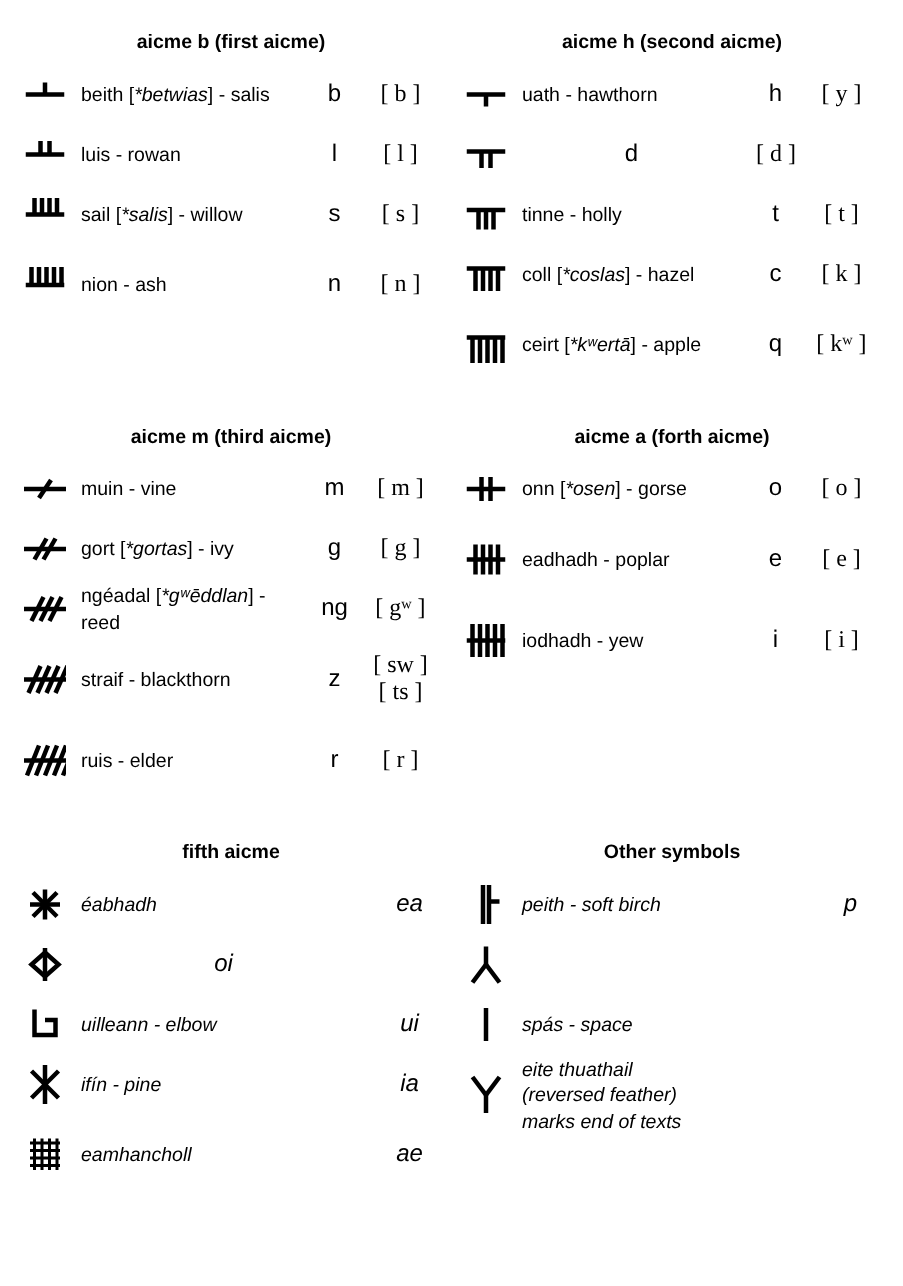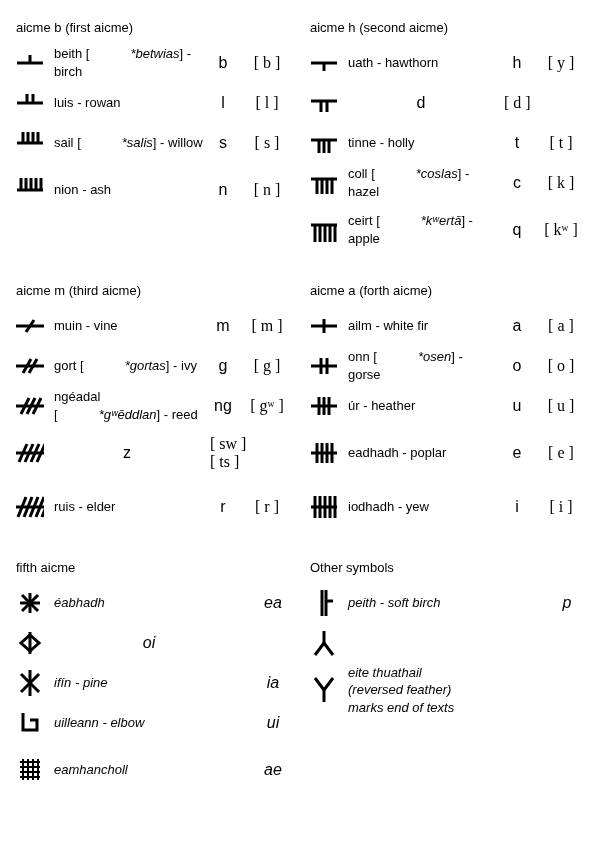--- a/index.html
+++ b/index.html
@@ -14,21 +14,22 @@
   }
   .grid {
     display: grid;
     grid-template-columns: 1fr 1fr;
     gap: 0 18px;
   }
   .section {
     margin-bottom: 22px;
   }
   .section-title {
-    font-weight: normal;
+    font-weight: bold;
+    text-align: center;
     margin: 4px 0 8px 0;
   }
   .row {
     display: grid;
     grid-template-columns: 28px 1fr 26px 50px;
     align-items: center;
     min-height: 40px;
     gap: 6px;
   }
   .row.tall { min-height: 54px; }
@@ -38,38 +39,38 @@
   }
   .glyph {
     display: flex;
     align-items: center;
     justify-content: center;
   }
   .glyph svg { display: block; }
   .desc { padding-left: 4px; line-height: 1.35; }
   .translit { font-family: Arial, sans-serif; font-size: 16px; text-align: center; }
   .ipa { font-family: "Times New Roman", serif; font-size: 16px; text-align: center; white-space: nowrap; }
-  .etym { font-style: italic; padding-left: 41px; }
+  .etym { font-style: italic; }
 </style>
 </head>
 <body>
 
 <div class="grid">
 
   <div class="section">
     <div class="section-title">aicme b (first aicme)</div>
 
     <div class="row">
       <div class="glyph">
           <svg width="26" height="20">
             <line x1="0" y1="10" x2="26" y2="10" stroke="#000" stroke-width="3"></line>
             <line x1="13" y1="10" x2="13" y2="2" stroke="#000" stroke-width="3"></line>
           </svg>
         </div>
-      <div class="desc"><span>beith</span> [<span class="etym">*betwias</span>] - <span>birch</span></div>
+      <div class="desc"><span>beith</span> [<span class="etym">*betwias</span>] - <span>salis</span></div>
       <div class="translit">b</div>
       <div class="ipa">[ b ]</div>
     </div>
 
     <div class="row">
       <div class="glyph">
           <svg width="26" height="22">
             <line x1="0" y1="11" x2="26" y2="11" stroke="#000" stroke-width="3"></line>
             <line x1="10" y1="11" x2="10" y2="2" stroke="#000" stroke-width="3"></line>
             <line x1="16" y1="11" x2="16" y2="2" stroke="#000" stroke-width="3"></line>
@@ -231,20 +232,21 @@
     <div class="row tall">
       <div class="glyph">
           <svg width="32" height="26">
             <line x1="0" y1="13" x2="32" y2="13" stroke="#000" stroke-width="3"></line>
             <line x1="3" y1="22" x2="11" y2="4" stroke="#000" stroke-width="3"></line>
             <line x1="9" y1="22" x2="17" y2="4" stroke="#000" stroke-width="3"></line>
             <line x1="15" y1="22" x2="23" y2="4" stroke="#000" stroke-width="3"></line>
             <line x1="21" y1="22" x2="29" y2="4" stroke="#000" stroke-width="3"></line>
           </svg>
         </div>
+      <div class="desc"><span>straif</span> - <span>blackthorn</span></div>
       <div class="translit">z</div>
       <div class="ipa">
           <div>[ sw ]</div>
           <div>[ ts ]</div>
         </div>
     </div>
 
     <div class="row tall">
       <div class="glyph">
           <svg width="34" height="28">
@@ -258,58 +260,34 @@
         </div>
       <div class="desc"><span>ruis</span> - <span>elder</span></div>
       <div class="translit">r</div>
       <div class="ipa">[ r ]</div>
     </div>
   </div>
 
   <div class="section">
     <div class="section-title">aicme a (forth aicme)</div>
 
-    <div class="row">
-      <div class="glyph">
-          <svg width="26" height="20">
-            <line x1="0" y1="10" x2="26" y2="10" stroke="#000" stroke-width="3"></line>
-            <line x1="13" y1="3" x2="13" y2="17" stroke="#000" stroke-width="3"></line>
-          </svg>
-        </div>
-      <div class="desc"><span>ailm</span> - <span>white fir</span></div>
-      <div class="translit">a</div>
-      <div class="ipa">[ a ]</div>
-    </div>
 
     <div class="row">
       <div class="glyph">
           <svg width="26" height="22">
             <line x1="0" y1="11" x2="26" y2="11" stroke="#000" stroke-width="3"></line>
             <line x1="10" y1="3" x2="10" y2="19" stroke="#000" stroke-width="3"></line>
             <line x1="16" y1="3" x2="16" y2="19" stroke="#000" stroke-width="3"></line>
           </svg>
         </div>
       <div class="desc"><span>onn</span> [<span class="etym">*osen</span>] - <span>gorse</span></div>
       <div class="translit">o</div>
       <div class="ipa">[ o ]</div>
     </div>
 
-    <div class="row">
-      <div class="glyph">
-          <svg width="26" height="24">
-            <line x1="0" y1="12" x2="26" y2="12" stroke="#000" stroke-width="3"></line>
-            <line x1="8" y1="3" x2="8" y2="21" stroke="#000" stroke-width="3"></line>
-            <line x1="13" y1="3" x2="13" y2="21" stroke="#000" stroke-width="3"></line>
-            <line x1="18" y1="3" x2="18" y2="21" stroke="#000" stroke-width="3"></line>
-          </svg>
-        </div>
-      <div class="desc"><span>úr</span> - <span>heather</span></div>
-      <div class="translit">u</div>
-      <div class="ipa">[ u ]</div>
-    </div>
 
     <div class="row tall">
       <div class="glyph">
           <svg width="26" height="26">
             <line x1="0" y1="13" x2="26" y2="13" stroke="#000" stroke-width="3"></line>
             <line x1="6" y1="3" x2="6" y2="23" stroke="#000" stroke-width="3"></line>
             <line x1="11" y1="3" x2="11" y2="23" stroke="#000" stroke-width="3"></line>
             <line x1="16" y1="3" x2="16" y2="23" stroke="#000" stroke-width="3"></line>
             <line x1="21" y1="3" x2="21" y2="23" stroke="#000" stroke-width="3"></line>
           </svg>
@@ -357,38 +335,38 @@
           <svg width="26" height="26">
             <line x1="13" y1="2" x2="13" y2="24" stroke="#000" stroke-width="3"></line>
             <polygon points="13,5 22,13 13,21 4,13" fill="none" stroke="#000" stroke-width="3"></polygon>
           </svg>
         </div>
       <div class="translit">oi</div>
     </div>
 
     <div class="row simple">
       <div class="glyph">
+          <svg width="26" height="26">
+            <path d="M6 3 L6 20 L20 20 L20 10 L13 10" fill="none" stroke="#000" stroke-width="3"></path>
+          </svg>
+        </div>
+      <div class="desc"><span>uilleann</span> - <span>elbow</span></div>
+      <div class="translit">ui</div>
+    </div>
+
+    <div class="row simple">
+      <div class="glyph">
           <svg width="26" height="30">
             <line x1="13" y1="2" x2="13" y2="28" stroke="#000" stroke-width="3"></line>
             <line x1="4" y1="6" x2="22" y2="24" stroke="#000" stroke-width="3"></line>
             <line x1="22" y1="6" x2="4" y2="24" stroke="#000" stroke-width="3"></line>
           </svg>
         </div>
       <div class="desc"><span>ifín</span> - <span>pine</span></div>
       <div class="translit">ia</div>
-    </div>
-
-    <div class="row simple">
-      <div class="glyph">
-          <svg width="26" height="26">
-            <path d="M6 3 L6 20 L20 20 L20 10 L13 10" fill="none" stroke="#000" stroke-width="3"></path>
-          </svg>
-        </div>
-      <div class="desc"><span>uilleann</span> - <span>elbow</span></div>
-      <div class="translit">ui</div>
     </div>
 
     <div class="row simple tall">
       <div class="glyph">
           <svg width="26" height="26">
             <g stroke="#000" stroke-width="2">
               <line x1="3" y1="5" x2="23" y2="5"></line>
               <line x1="3" y1="10" x2="23" y2="10"></line>
               <line x1="3" y1="15" x2="23" y2="15"></line>
               <line x1="3" y1="20" x2="23" y2="20"></line>
@@ -423,20 +401,29 @@
       <div class="glyph">
           <svg width="26" height="28">
             <line x1="13" y1="2" x2="13" y2="16" stroke="#000" stroke-width="3"></line>
             <line x1="13" y1="14" x2="4" y2="26" stroke="#000" stroke-width="3"></line>
             <line x1="13" y1="14" x2="22" y2="26" stroke="#000" stroke-width="3"></line>
           </svg>
         </div>
       <div></div>
     </div>
 
+    <div class="row simple">
+      <div class="glyph">
+          <svg width="20" height="28">
+            <line x1="10" y1="3" x2="10" y2="25" stroke="#000" stroke-width="3"></line>
+          </svg>
+        </div>
+      <div class="desc"><span>spás</span> - <span>space</span></div>
+      <div></div>
+    </div>
 
     <div class="row simple tall">
       <div class="glyph">
           <svg width="26" height="28">
             <line x1="13" y1="12" x2="13" y2="26" stroke="#000" stroke-width="3"></line>
             <line x1="13" y1="14" x2="4" y2="2" stroke="#000" stroke-width="3"></line>
             <line x1="13" y1="14" x2="22" y2="2" stroke="#000" stroke-width="3"></line>
           </svg>
         </div>
       <div class="desc" style="white-space:pre-line">eite thuathail

